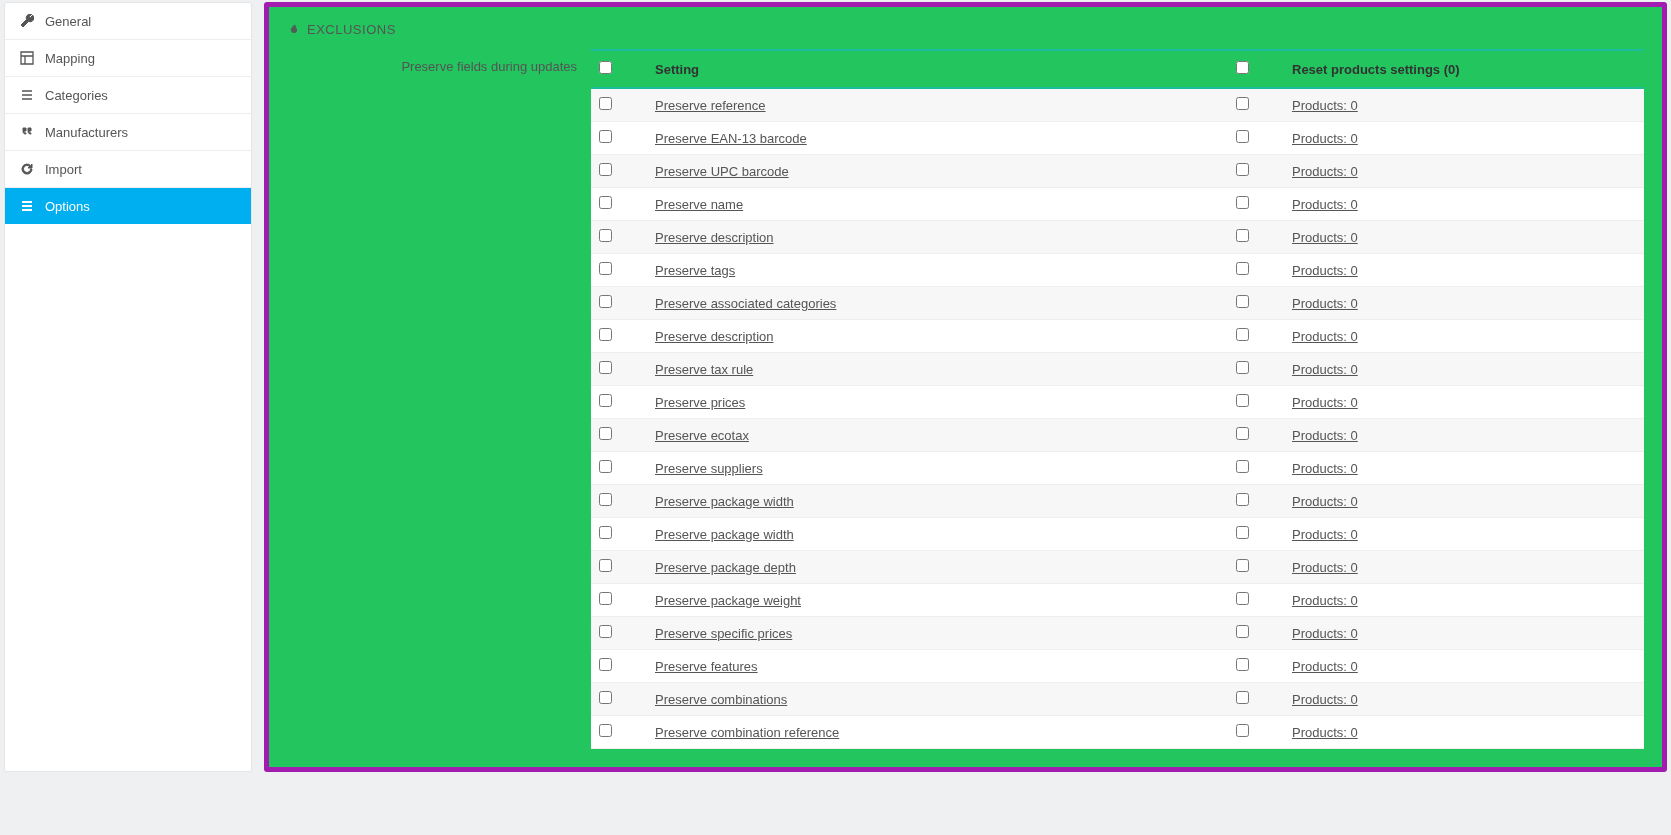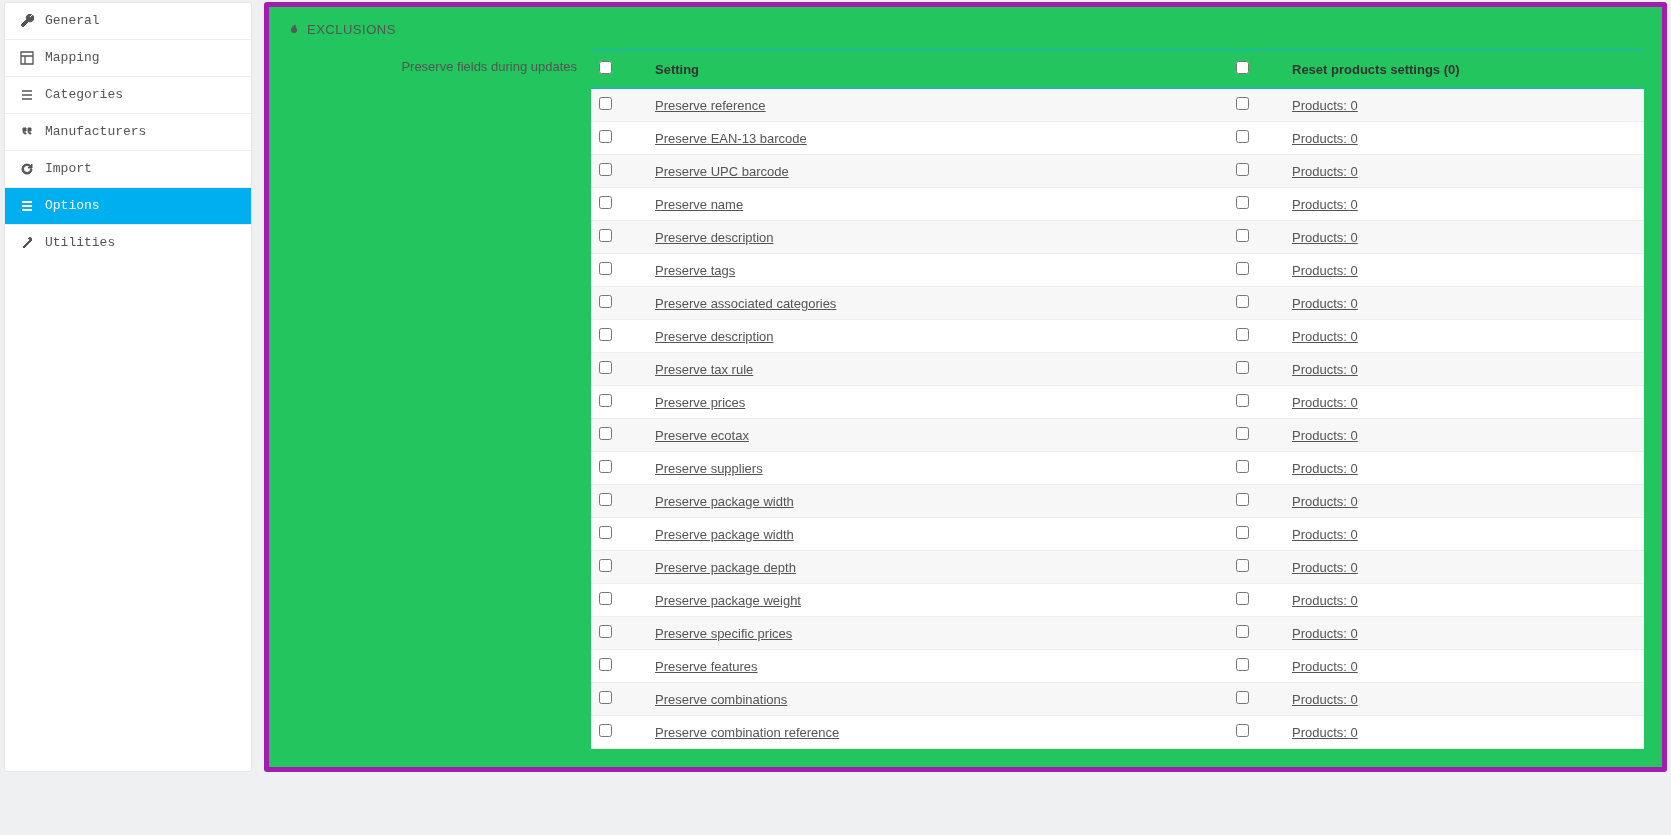--- a/index.html
+++ b/index.html
@@ -13,26 +13,25 @@
 .sidebar {
   width: 248px;
   flex-shrink: 0;
   background: #fff;
   border: 1px solid #e6e6e6;
   border-radius: 3px;
   margin-top: 2px;
 }
 .sidebar-item {
   display: flex;
-  align-items: flex-start;
+  align-items: flex-end;
   padding: 10px 14px;
   border-bottom: 1px solid #eee;
   cursor: pointer;
   color: #555;
-  font-family: Liberation Mono, monospace;
 }
 .sidebar-item:last-child { border-bottom: none; }
 .sidebar-item.active { background: #00aff0; color: #fff; }
 .sidebar-item .icon {
   width: 16px;
   height: 16px;
   margin-right: 10px;
   display: inline-flex;
   align-items: center;
   justify-content: center;
@@ -160,28 +159,20 @@
         <span>Import</span>
       </div>
       <div class="sidebar-item active">
         <span class="icon">
           <svg viewBox="0 0 14 14">
             <use href="#ico-bars"></use>
           </svg>
         </span>
         <span>Options</span>
       </div>
-      <div class="sidebar-item">
-        <span class="icon">
-          <svg viewBox="0 0 14 14">
-            <use href="#ico-wand"></use>
-          </svg>
-        </span>
-        <span>Utilities</span>
-      </div>
     </nav>
 
   <main class="main">
     <section class="panel">
       <div class="panel-heading">
         <span class="icon">
             <svg viewBox="0 0 14 14">
               <use href="#ico-gears"></use>
             </svg>
           </span>

